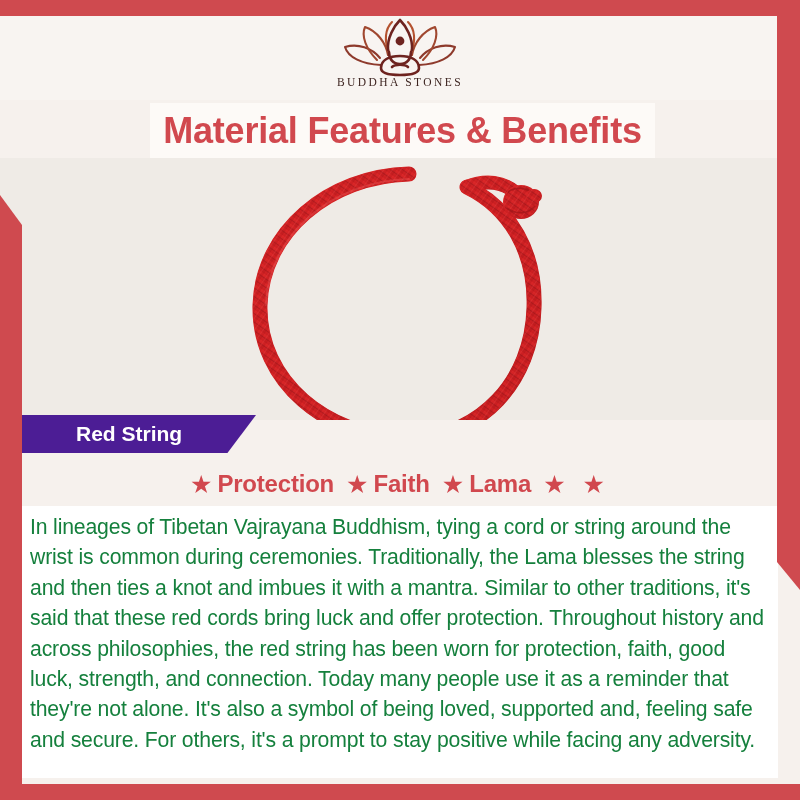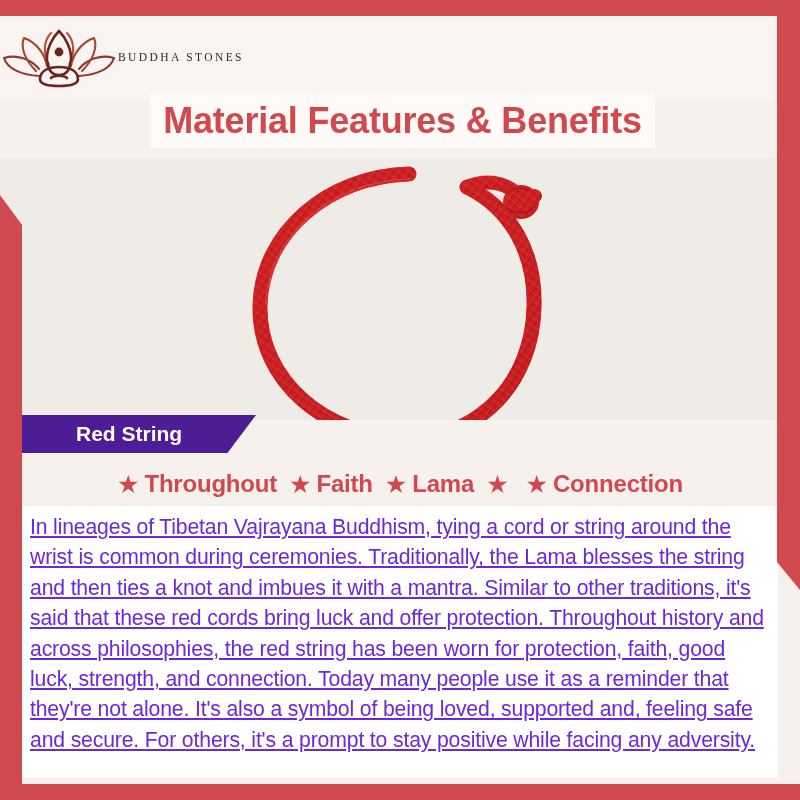--- a/index.html
+++ b/index.html
@@ -58,20 +58,21 @@
   }
 
   
   .header {
     position: absolute;
     top: 16px; left: 0;
     width: 800px;
     height: 84px;
     background: #f8f4f1;
     display: flex;
+    flex-direction: column;
     align-items: center;
     justify-content: flex-start;
     z-index: 2;
   }
   .logo-mark {
     width: 118px;
     height: 62px;
     margin-top: 0px;
     display: block;
   }
@@ -80,21 +81,21 @@
     font-size: 11.5px;
     letter-spacing: 2.4px;
     color: #3d2420;
     margin-top: -2px;
     white-space: nowrap;
   }
 
   
   .title-band {
     position: absolute;
-    top: 93px;
+    top: 103px;
     left: 150px;
     width: 505px;
     height: 55px;
     background: #fdfaf7;
     display: flex;
     align-items: center;
     justify-content: center;
     z-index: 4;
   }
   .title-text {
@@ -192,25 +193,24 @@
     width: 756px;
     height: 272px;
     background: #ffffff;
     z-index: 3;
     box-sizing: border-box;
     padding: 6px 12px 0 8px;
   }
   .copy-text {
     font-size: 21.2px;
     line-height: 30.4px;
-    color: #6d28d9;
+    color: #15803d;
     font-weight: 500;
     letter-spacing: -0.15px;
     text-align: left;
-    text-decoration: underline;
   }
 </style>
 </head>
 <body>
 
 <div id="infographic">
 
   <div class="photo-area">
     <svg class="bracelet-svg" viewBox="0 0 360 290">
       <defs>
@@ -289,36 +289,35 @@
   </div>
 
   <div class="label-strip-bg"></div>
   <div class="label-banner">
     <span class="label-banner-text">Red String</span>
   </div>
 
   <div class="benefits-row">
     <div class="benefit">
       <span class="star-icon">★</span>
-      <span class="benefit-label">Throughout</span>
+      <span class="benefit-label">Protection</span>
     </div>
     <div class="benefit">
       <span class="star-icon">★</span>
       <span class="benefit-label">Faith</span>
     </div>
     <div class="benefit">
       <span class="star-icon">★</span>
       <span class="benefit-label">Lama</span>
     </div>
     <div class="benefit">
       <span class="star-icon">★</span>
     </div>
     <div class="benefit">
       <span class="star-icon">★</span>
-      <span class="benefit-label">Connection</span>
     </div>
   </div>
 
   <div class="copy-panel">
     <div class="copy-text">In lineages of Tibetan Vajrayana Buddhism, tying a cord or string around the wrist is common during ceremonies. Traditionally, the Lama blesses the string and then ties a knot and imbues it with a mantra. Similar to other traditions, it's said that these red cords bring luck and offer protection. Throughout history and across philosophies, the red string has been worn for protection, faith, good luck, strength, and connection. Today many people use it as a reminder that they're not alone. It's also a symbol of being loved, supported and, feeling safe and secure. For others, it's a prompt to stay positive while facing any adversity.</div>
   </div>
 
   <div class="band-top"></div>
   <div class="band-right"></div>
   <div class="band-bottom"></div>

